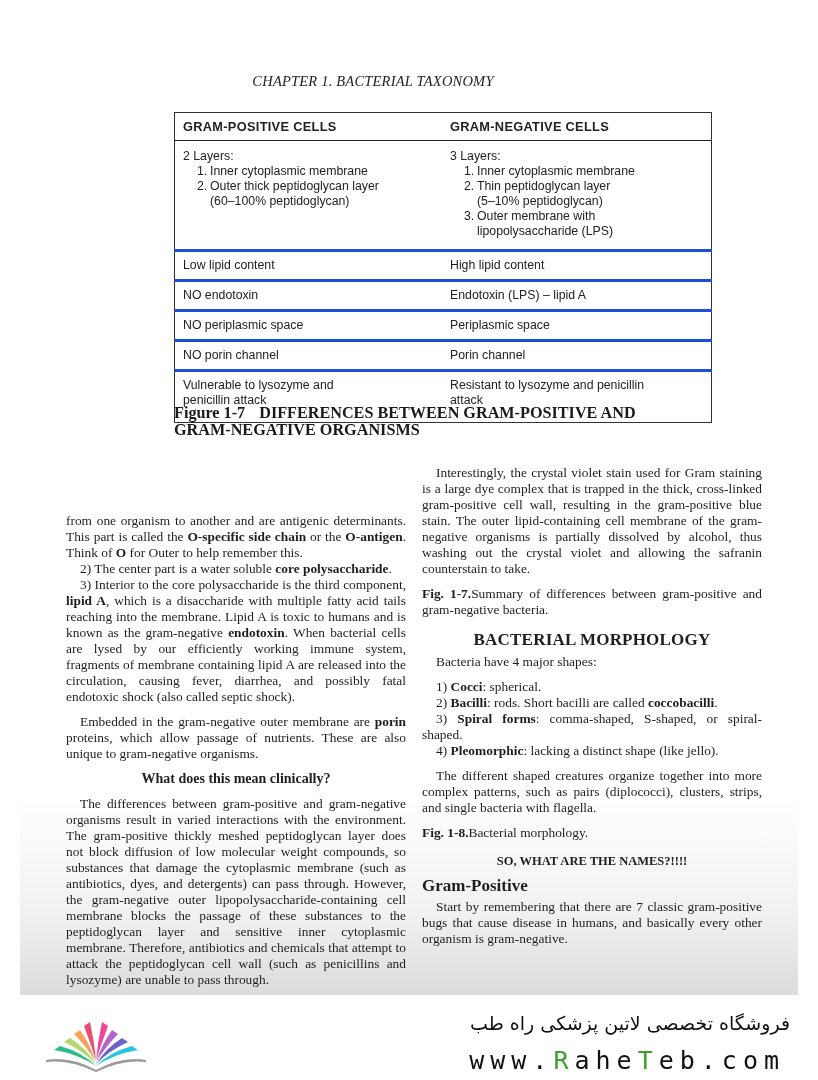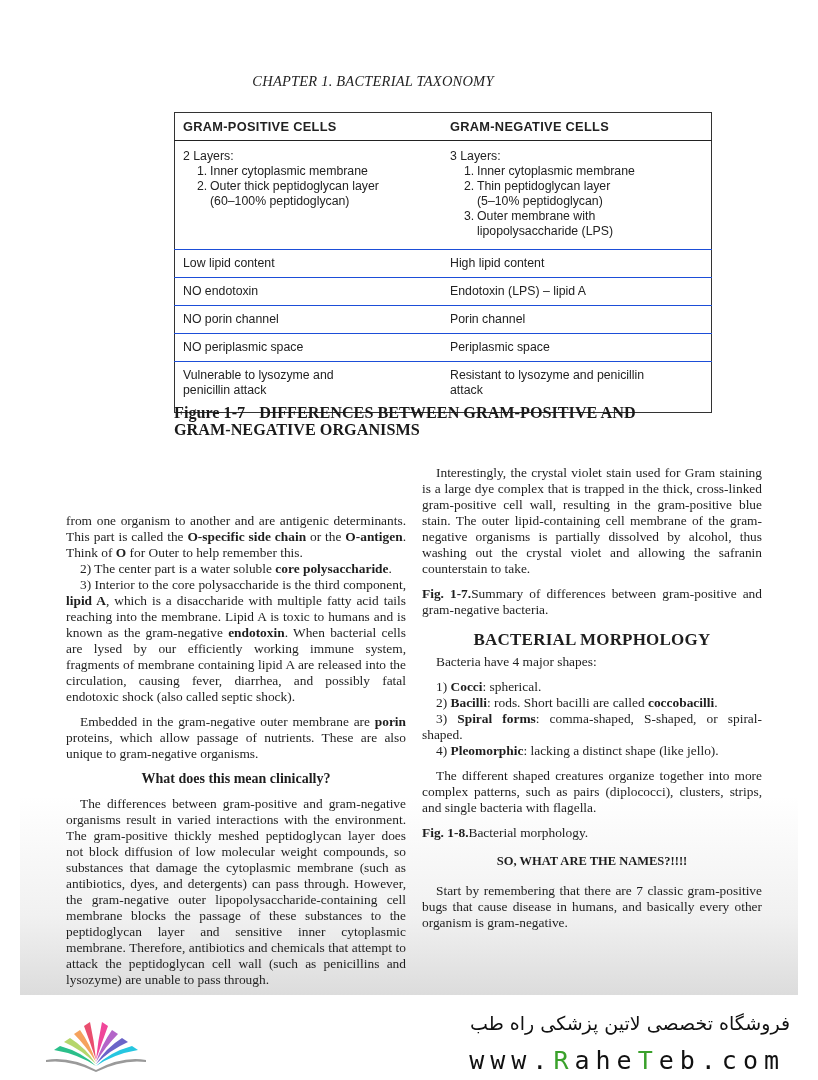--- a/index.html
+++ b/index.html
@@ -19,21 +19,21 @@
   
   .gtable {
     position:absolute; left:174px; top:112px; width:538px;
     border:1px solid #333; border-collapse:collapse;
     font-family:"Liberation Sans", sans-serif; font-size:12.3px; color:#222;
   }
   .gtable th {
     text-align:left; font-weight:bold; font-size:12.8px; padding:6px 8px 6px 8px;
     border-bottom:1.5px solid #222; letter-spacing:0.3px;
   }
-  .gtable td { padding:6px 8px; vertical-align:top; border-top:1px solid #1d4ed8; line-height:15px; }
+  .gtable td { padding:6px 8px; vertical-align:top; border-top:3px solid #1d4ed8; line-height:15px; }
   .gtable tr.first td { border-top:none; padding-top:8px; padding-bottom:10px; }
   .gtable tr.last td { padding-bottom:14px; }
   .gtable .col1 { width:251px; }
   .layers ol { margin:0; padding:0 0 0 14px; list-style:none; }
   .layers li { text-indent:0; }
   .layers li .n { display:inline-block; width:13px; }
   .layers li .sub { padding-left:13px; display:block; }
 
   .fig-title {
     position:absolute; left:174px; top:405px; width:480px;
@@ -107,26 +107,26 @@
     </tr>
     <tr>
       <td>Low lipid content</td>
       <td>High lipid content</td>
     </tr>
     <tr>
       <td>NO endotoxin</td>
       <td>Endotoxin (LPS) – lipid A</td>
     </tr>
     <tr>
+      <td>NO periplasmic space</td>
+      <td>Periplasmic space</td>
+    </tr>
+    <tr>
       <td>NO porin channel</td>
       <td>Porin channel</td>
-    </tr>
-    <tr>
-      <td>NO periplasmic space</td>
-      <td>Periplasmic space</td>
     </tr>
     <tr class="last">
       <td style="padding-right:70px">Vulnerable to lysozyme and penicillin attack</td>
       <td style="padding-right:50px">Resistant to lysozyme and penicillin attack</td>
     </tr>
   </tbody>
 </table>
 
 <div class="fig-title">
   <span class="lbl">Figure 1-7</span><span>DIFFERENCES BETWEEN GRAM-POSITIVE AND GRAM-NEGATIVE ORGANISMS</span>
@@ -157,20 +157,21 @@
   <p class="ind"><span>2)</span> <b>Bacilli</b><span>: rods. Short bacilli are called </span><b>coccobacilli</b><span>.</span></p>
   <p class="ind"><span>3)</span> <b>Spiral forms</b><span>: comma-shaped, S-shaped, or spiral-shaped.</span></p>
   <p class="ind"><span>4)</span> <b>Pleomorphic</b><span>: lacking a distinct shape (like jello).</span></p>
   <div class="gap"></div>
   <p class="ind">The different shaped creatures organize together into more complex patterns, such as pairs (diplococci), clusters, strips, and single bacteria with flagella.</p>
   <div class="gap"></div>
   <p class="caption"><b>Fig. 1-8.</b><span>Bacterial morphology.</span></p>
   <div class="gap" style="height:12px"></div>
   <p class="sechead2">SO, WHAT ARE THE NAMES?!!!!</p>
   <div class="gap"></div>
+  <p class="gp-head">Gram-Positive</p>
   <div class="gap" style="height:5px"></div>
   <p class="ind">Start by remembering that there are 7 classic gram-positive bugs that cause disease in humans, and basically every other organism is gram-negative.</p>
 </div>
 
 <div class="banner"></div>
 
 <svg class="logo" viewBox="0 0 112 62">
   <path d="M44 16 L50 12 Q54 30 56 50 Q50 32 44 16 Z" fill="#e94e6f"></path>
   <path d="M34 24 L40 20 Q50 34 56 52 Q46 36 34 24 Z" fill="#f5a25d"></path>
   <path d="M24 32 L30 28 Q46 38 56 54 Q42 40 24 32 Z" fill="#b5d66b"></path>

